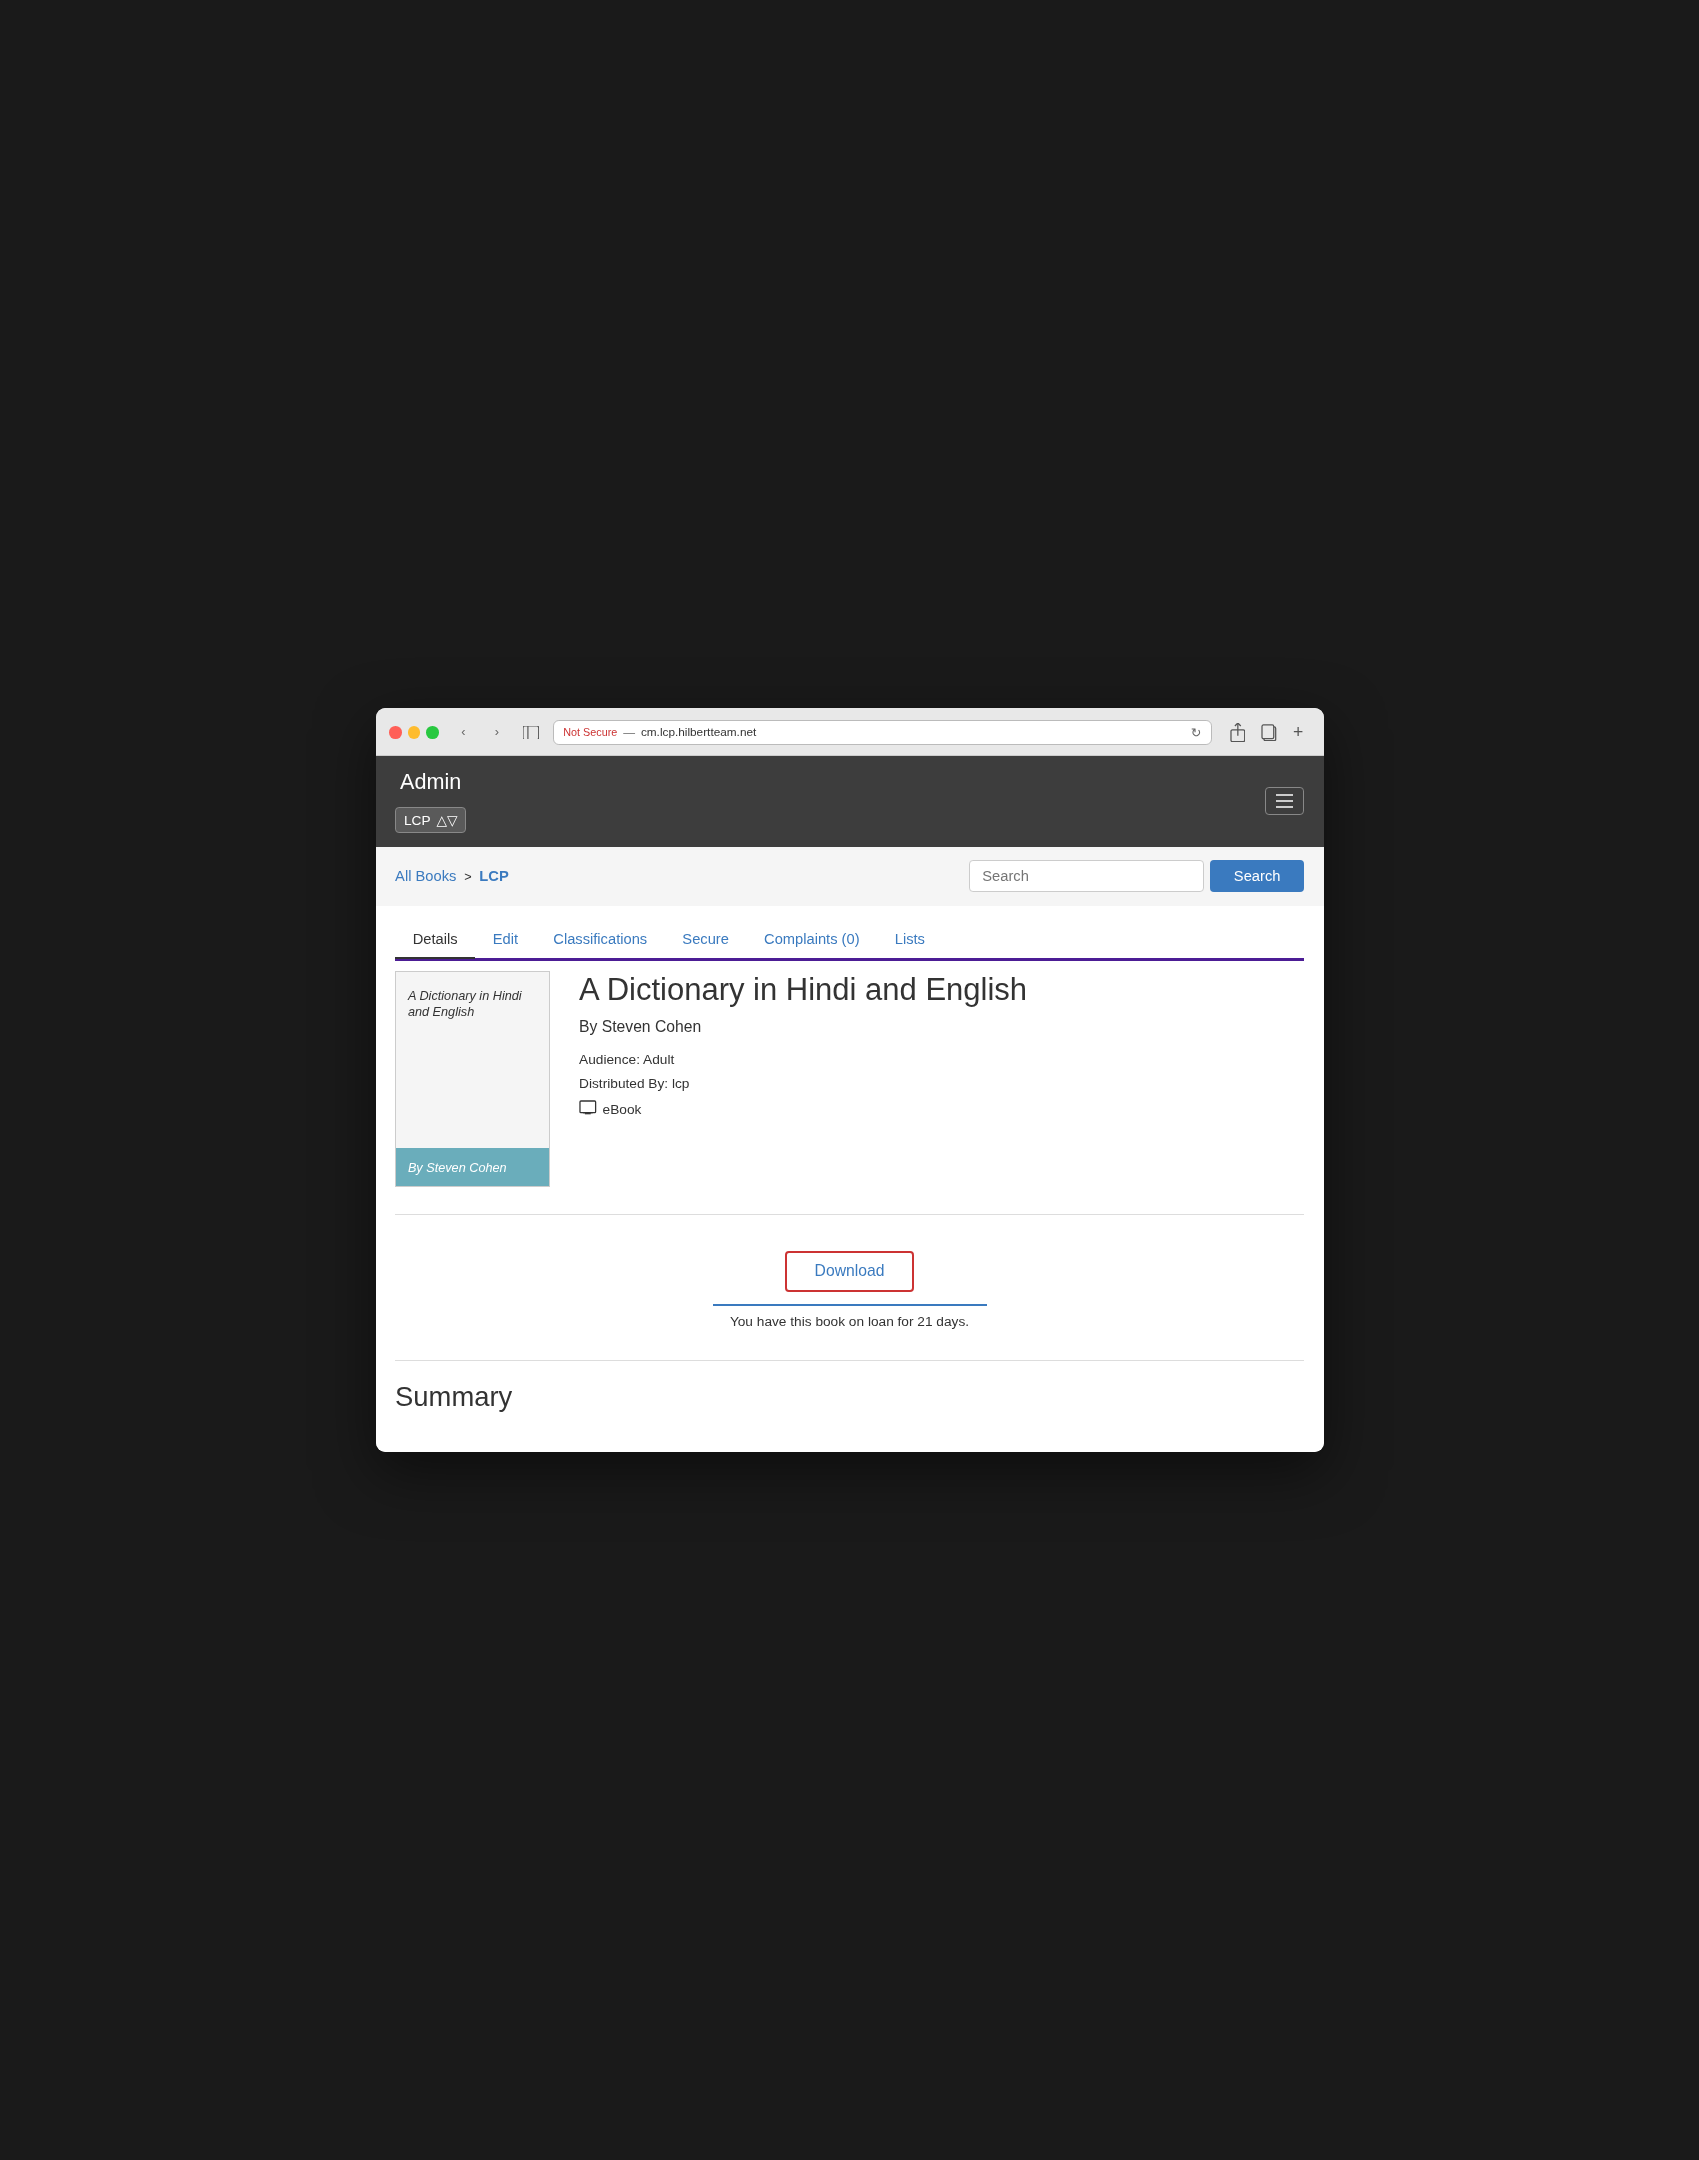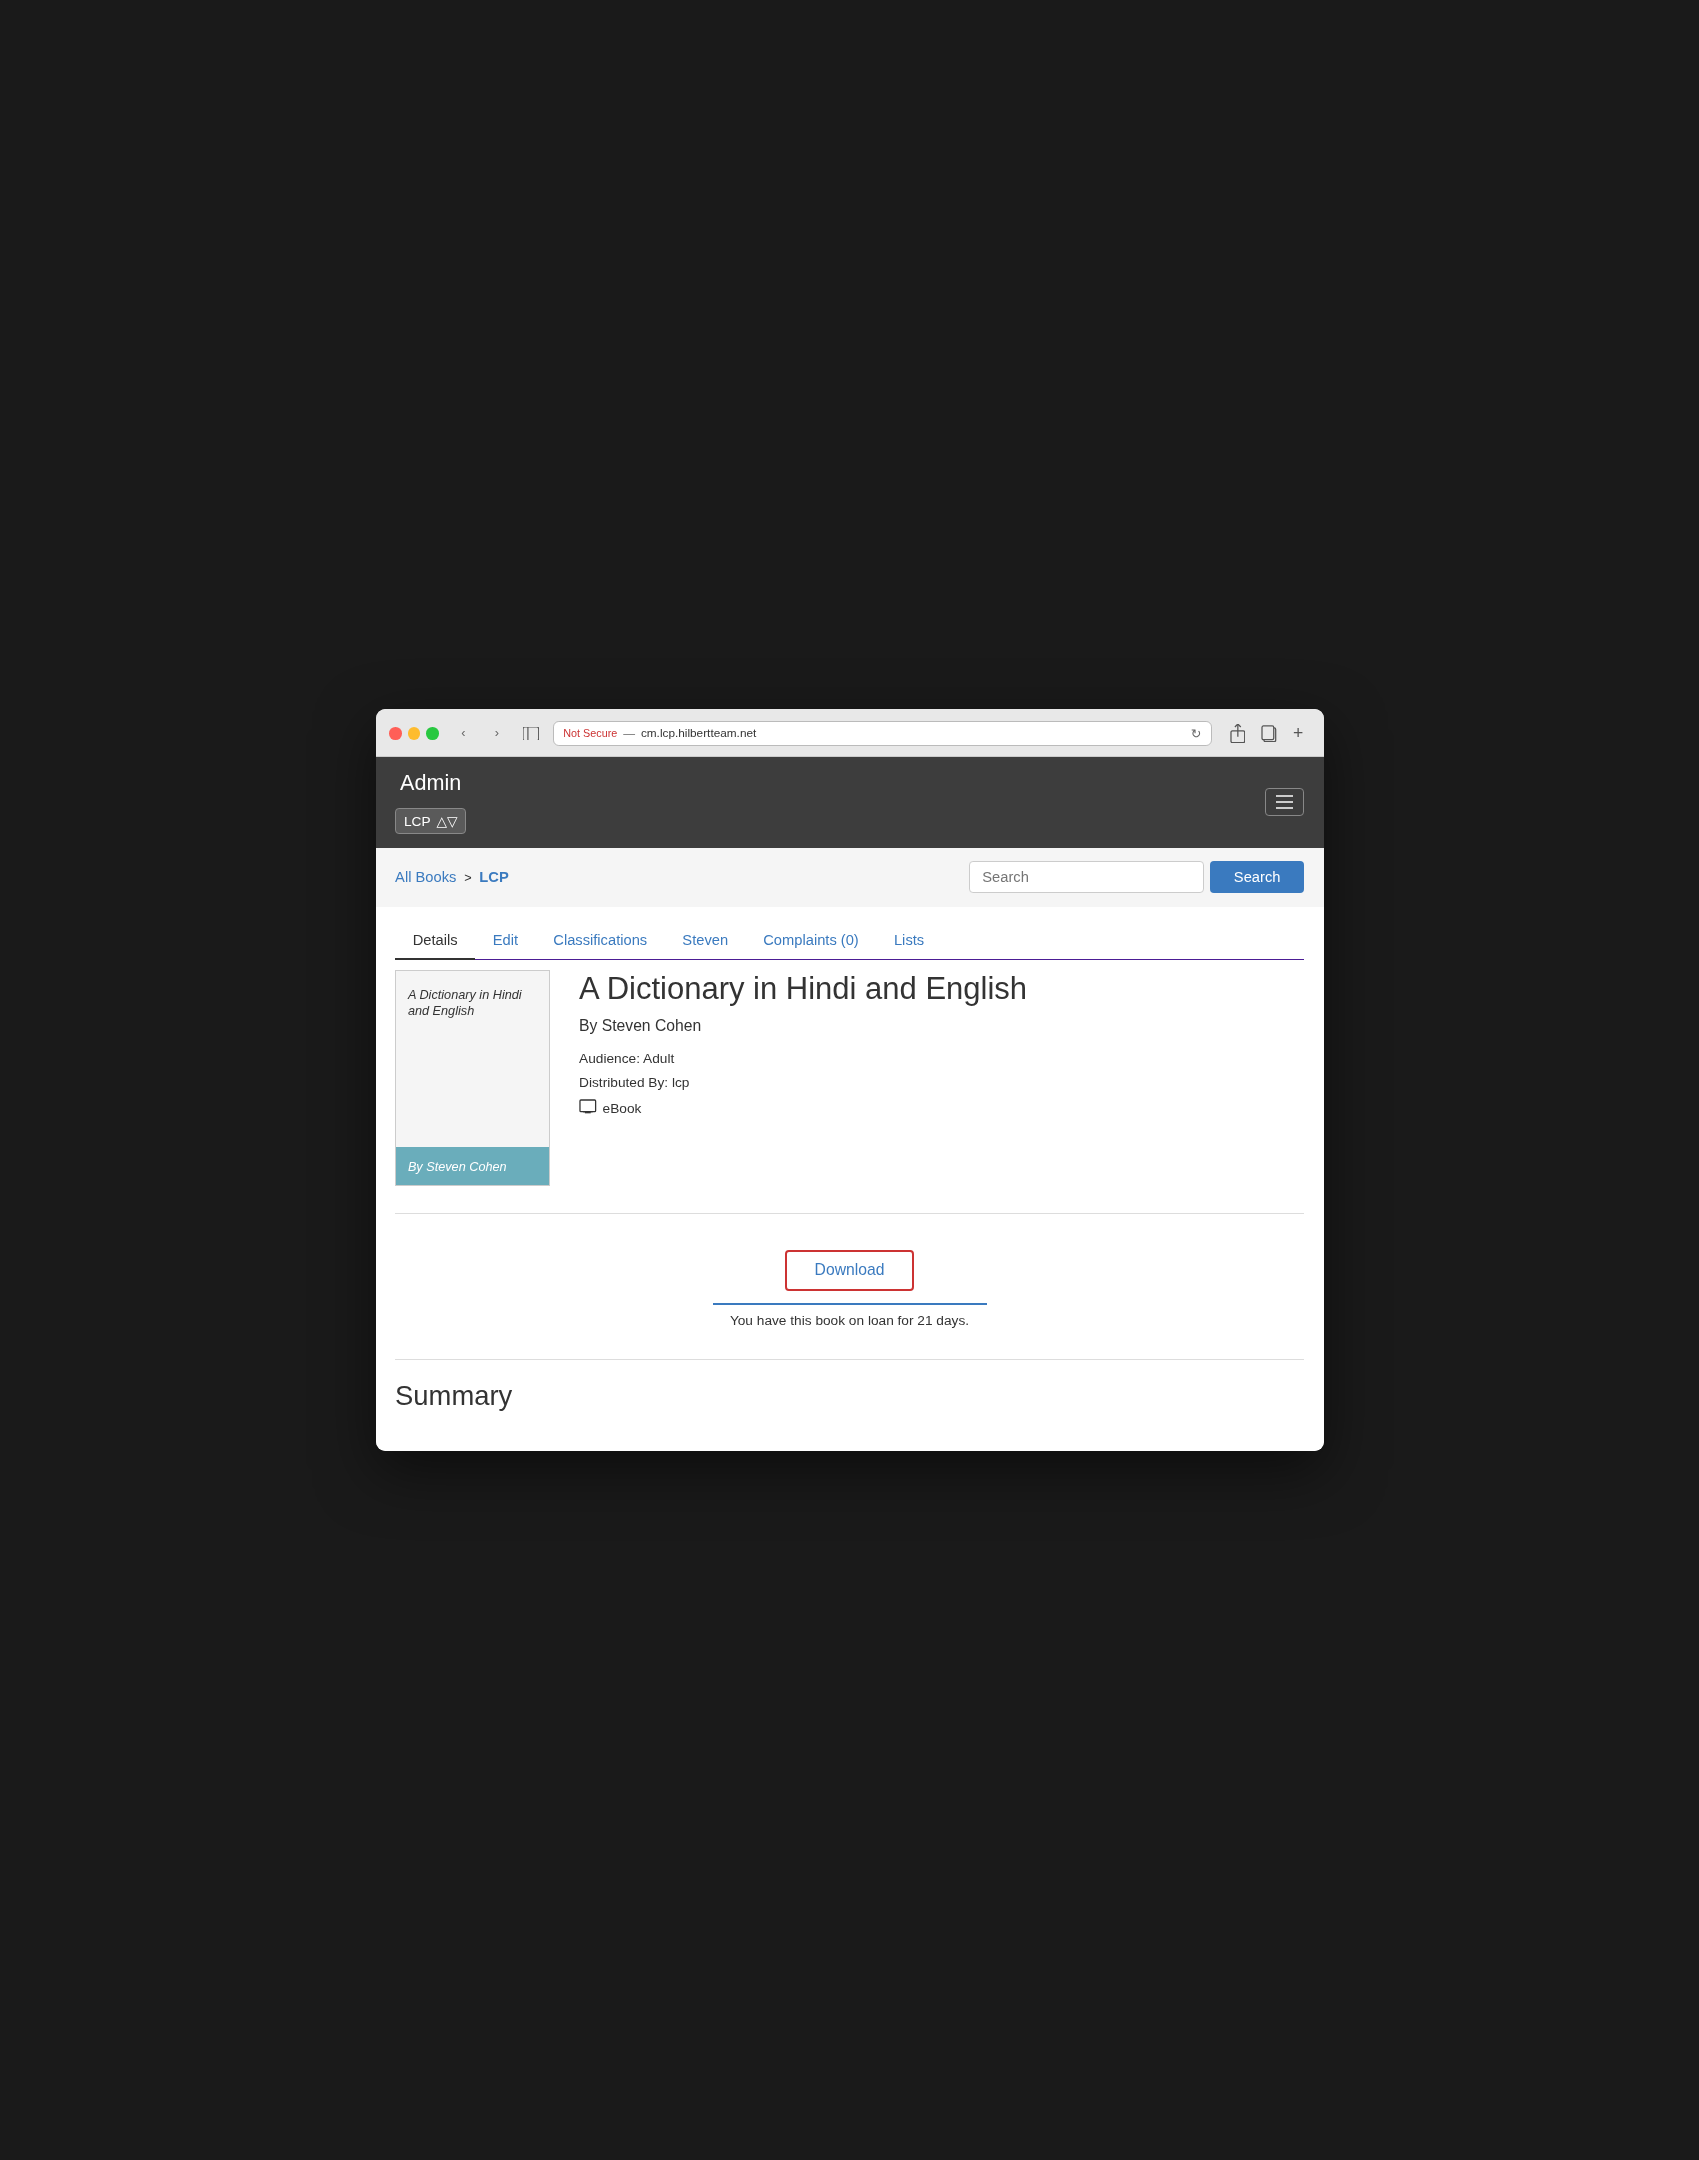--- a/index.html
+++ b/index.html
@@ -251,21 +251,21 @@
 
     
     .main-content {
       background: #fff;
       padding: 0 19.6px 39px 19.6px;
     }
 
     
     .tabs {
       display: flex;
-      border-bottom: 1px solid #4c1d95;
+      border-bottom: 3px solid #4c1d95;
       margin-bottom: 10px;
       padding-top: 15.7px;
     }
 
     .tab {
       padding: 9.8px 17.6px;
       font-size: 14.7px;
       cursor: pointer;
       color: #3a7abf;
       text-decoration: none;
@@ -475,21 +475,21 @@
       <button class="search-btn">Search</button>
     </div>
   </div>
 
   <div class="main-content">
 
     <div class="tabs">
       <button class="tab active">Details</button>
       <button class="tab">Edit</button>
       <button class="tab">Classifications</button>
-      <button class="tab">Steven</button>
+      <button class="tab">Secure</button>
       <button class="tab">Complaints (0)</button>
       <button class="tab">Lists</button>
     </div>
 
     <div class="book-detail">
       <div class="book-cover">
         <div class="cover-text-area">
           <span class="cover-title">A Dictionary in Hindi and English</span>
         </div>
         <div class="cover-author-area">

